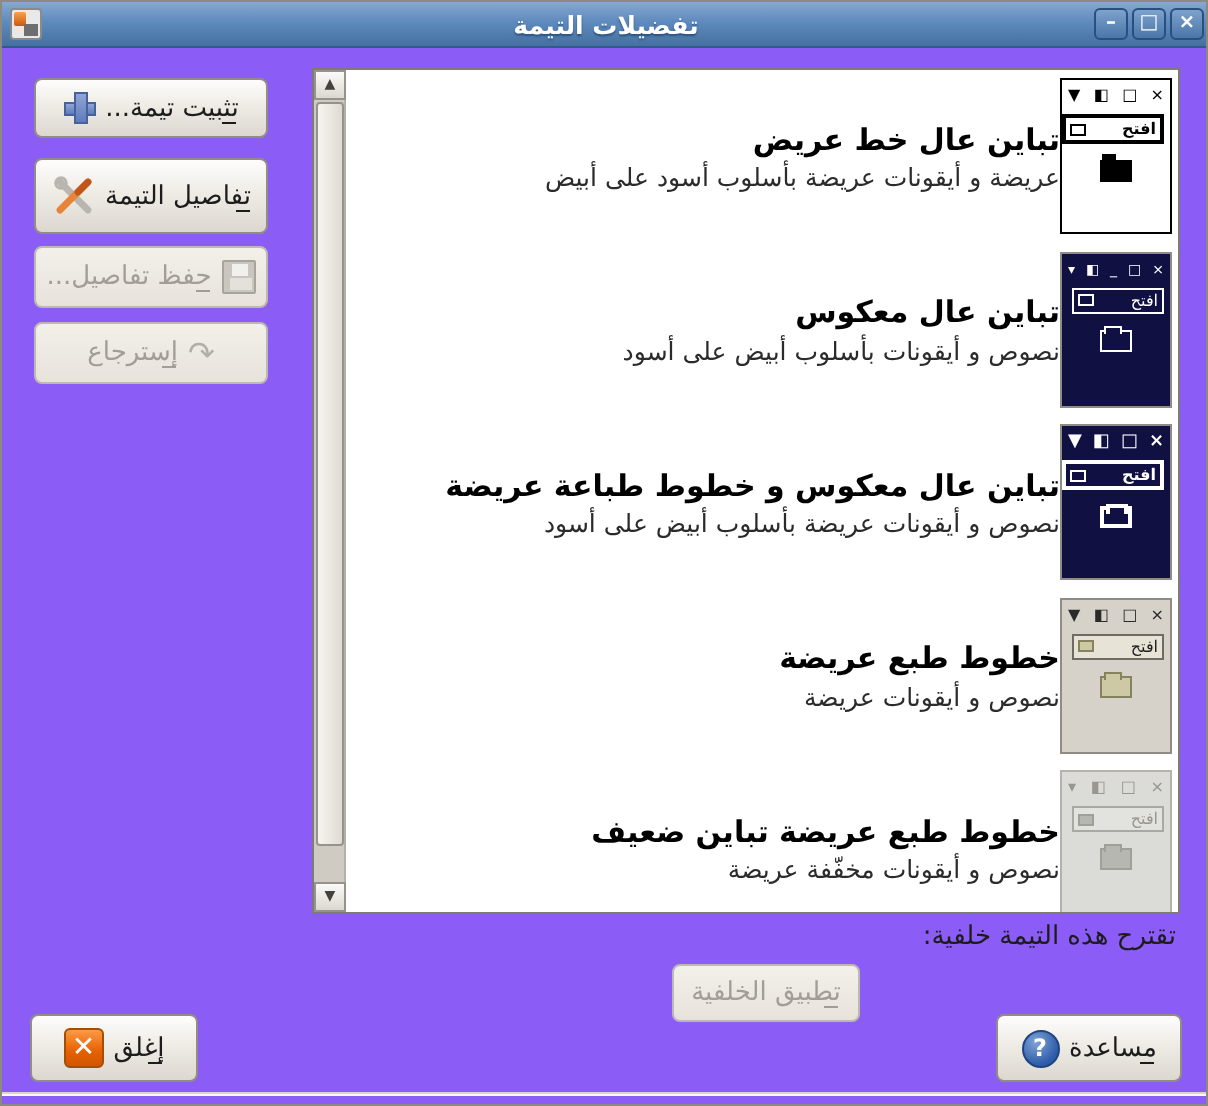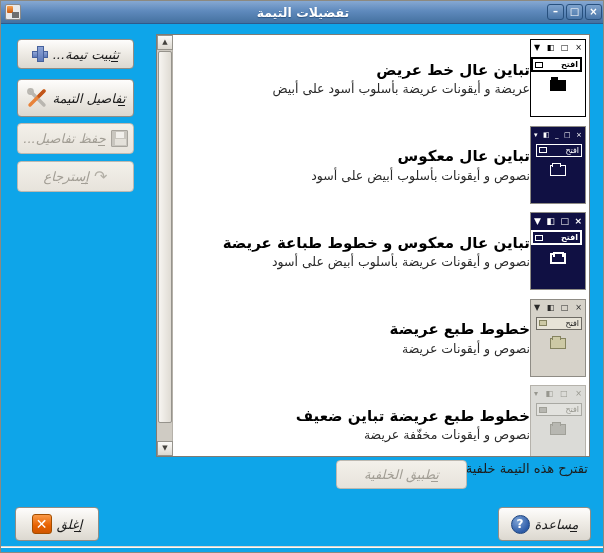--- a/index.html
+++ b/index.html
@@ -1,17 +1,17 @@
 <!DOCTYPE html>
 <html lang="ar" dir="rtl"><head>
 <meta charset="utf-8">
 <style>
   html,body{margin:0;padding:0;background:#555;}
   *{box-sizing:border-box;font-family:"DejaVu Sans",sans-serif;}
-  #window{position:relative;width:604px;height:553px;background:#0ea5e9;overflow:hidden;
+  #window{position:relative;width:604px;height:553px;background:#8b5cf6;overflow:hidden;
           border:1px solid #8c8980;}
   
   .titlebar{position:absolute;top:0;left:0;width:604px;height:23px;
     background:linear-gradient(#86A8D2,#5F8ABD 45%,#44719F);border-bottom:1px solid #2F5A8B;
     display:flex;align-items:center;direction:ltr;}
   .app-icon{position:absolute;left:4px;top:3px;width:16px;height:16px;background:#E9E9E9;
     border:1px solid #8a8a8a;border-radius:2px;}
   .app-icon::before{content:"";position:absolute;left:1px;top:1px;width:6px;height:7px;
     background:linear-gradient(#F9A14E,#C85A10);border-radius:1px;}
   .app-icon::after{content:"";position:absolute;right:1px;bottom:1px;width:7px;height:6px;
@@ -19,21 +19,21 @@
   .title-text{flex:1;text-align:center;color:#fff;font-weight:bold;font-size:12.5px;
     text-shadow:0 1px 1px #2a5280;direction:rtl;}
   .tb-btns{position:absolute;right:3px;top:3px;display:flex;gap:2px;}
   .tb-btn{width:17px;height:16px;border:1px solid #27507E;border-radius:3px;
     background:linear-gradient(#7DA2CD,#4A76A8);color:#fff;font-size:10px;line-height:14px;
     text-align:center;font-weight:bold;padding:0;cursor:default;}
   
   .btn{position:absolute;display:flex;align-items:center;justify-content:center;gap:5px;
     background:linear-gradient(#FEFDFC,#EFECE6 45%,#DCD8D0);border:1px solid #918D85;
     border-radius:4px;font-size:13px;color:#1c1c1c;padding:2px 6px;direction:ltr;}
-  .btn .lbl{direction:rtl;position:relative;white-space:nowrap;font-style:italic;}
+  .btn .lbl{direction:rtl;position:relative;white-space:nowrap;}
   .btn.disabled{background:linear-gradient(#F3F0EA,#E7E3DB);border-color:#BDB9B1;color:#A29E95;}
   .mnem::after{content:"";position:absolute;right:1px;bottom:0px;width:7px;height:1px;
     background:currentColor;}
   
   .plus-ic{position:relative;width:16px;height:16px;flex:none;}
   .plus-ic::before{content:"";position:absolute;left:0;top:5px;width:14px;height:5px;
     background:linear-gradient(#8FA5D6,#5F7BBB);border:1px solid #46619C;}
   .plus-ic::after{content:"";position:absolute;left:5px;top:0;width:5px;height:14px;
     background:linear-gradient(#8FA5D6,#5F7BBB);border:1px solid #46619C;}
   .floppy-ic{position:relative;width:17px;height:17px;flex:none;background:#C9C6BF;
@@ -262,21 +262,21 @@
           </span>
           <div style="clear:both"></div>
           <div class="p-folder"></div>
         </div>
       </div>
 
     </div>
   </div>
 
   <span class="suggest-label">تقترح هذه التيمة خلفية:</span>
-  <button class="btn disabled" style="left:335px;top:459px;width:131px;height:29px">
+  <button class="btn disabled" style="left:335px;top:481px;width:94px;height:29px">
     <span class="lbl mnem">تطبيق الخلفية</span>
   </button>
 
   <button class="btn" style="left:14px;top:506px;width:84px;height:34px">
     <span class="xmark-ic">✕</span>
     <span class="lbl mnem">إغلق</span>
   </button>
 
   <button class="btn" style="left:497px;top:506px;width:93px;height:34px">
     <span class="help-ic">?</span>

